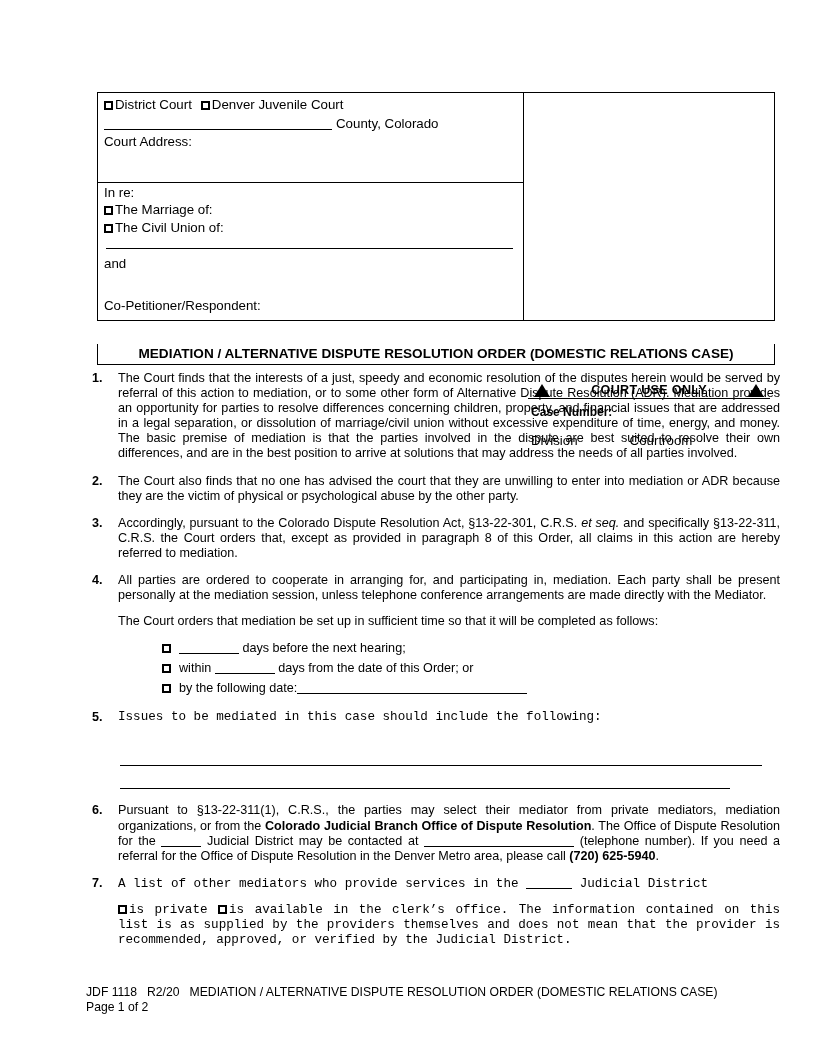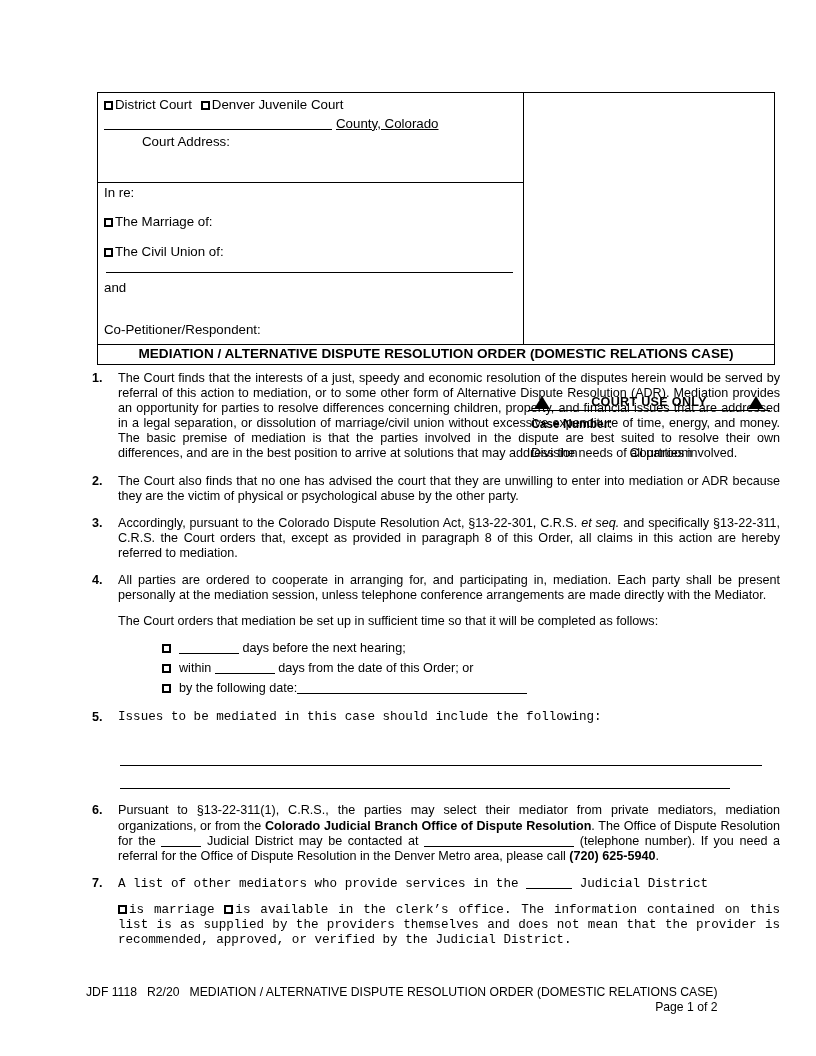--- a/index.html
+++ b/index.html
@@ -69,36 +69,36 @@
     white-space: nowrap;
     margin-top: 1px;
   }
   .county-blank {
     display: inline-block;
     width: 228px;
     border-bottom: 1.4px solid #000;
     height: 14px;
     vertical-align: -2px;
   }
-  .county-text { margin-left: 4px; text-decoration: underline; }
-
-  .addr-label { margin-top: 1px; margin-left: 38px; }
+  .county-text { margin-left: 4px; }
+
+  .addr-label { margin-top: 1px; }
   .addr-space { height: 31px; }
 
   .rule-full {
     border-top: 1.4px solid #000;
     margin: 0 -6px 0 -6px;
   }
   .rule-inset {
     border-top: 1.4px solid #000;
     margin: 0 4px 0 2px;
   }
 
   .inre { margin-top: 1px; }
-  .chk-row { margin-top: 12px; white-space: nowrap; }
+  .chk-row { margin-top: 0px; white-space: nowrap; }
   .after-parental { height: 12px; }
 
   .party { margin-top: 6px; }
   .party-and { margin-top: 6px; }
   .party-last { margin-top: 24px; margin-bottom: 2px; }
 
   
   .cuo-wrap {
     position: absolute;
     left: 0;
@@ -230,21 +230,20 @@
   i, em { font-style: italic; }
 
   
   .footer {
     position: absolute;
     left: 86px;
     top: 985px;
     font-size: 12.2px;
     line-height: 14.5px;
     white-space: nowrap;
-    text-align: right;
   }
   .footer .sp { display: inline-block; width: 10px; }
 </style>
 </head>
 <body>
 
 <div class="page">
 
   <div class="caption-box">
 
@@ -352,21 +351,21 @@
     <div class="item">
       <div class="item-num">6.</div>
       <div class="item-body"><span>Pursuant to §13-22-311(1), C.R.S., the parties may select their mediator from private mediators, mediation organizations, or from the </span><b>Colorado Judicial Branch Office of Dispute Resolution</b><span>. The Office of Dispute Resolution for the </span><span class="blank-s w40"></span><span> Judicial District may be contacted at </span><span class="blank-s w150"></span><span> (telephone number).  If you need a referral for the Office of Dispute Resolution in the Denver Metro area, please call </span><b>(720) 625-5940</b><span>.</span></div>
     </div>
 
     <div class="item">
       <div class="item-num">7.</div>
       <div class="item-body nojust">
         <div class="para"><span>A list of other mediators who provide services in the </span><span class="blank-s w46"></span><span> Judicial District</span></div>
 
-        <div class="para p7-line2 item-body" style="text-align:justify;"><span class="inline-chk"><span class="cb"></span><span>is marriage</span></span>
+        <div class="para p7-line2 item-body" style="text-align:justify;"><span class="inline-chk"><span class="cb"></span><span>is private</span></span>
           <span class="inline-chk"><span class="cb"></span></span><span>is available in the clerk’s office.  The information contained on this list is as supplied by the providers themselves and does not mean that the provider is recommended, approved, or verified by the Judicial District.</span></div>
 
       </div>
     </div>
 
   </div>
 
   <div class="footer">
     <div><span>JDF 1118</span><span class="sp"></span><span>R2/20</span><span class="sp"></span><span>MEDIATION / ALTERNATIVE DISPUTE RESOLUTION ORDER (DOMESTIC RELATIONS CASE)</span></div>
     <div>Page 1 of 2</div>

